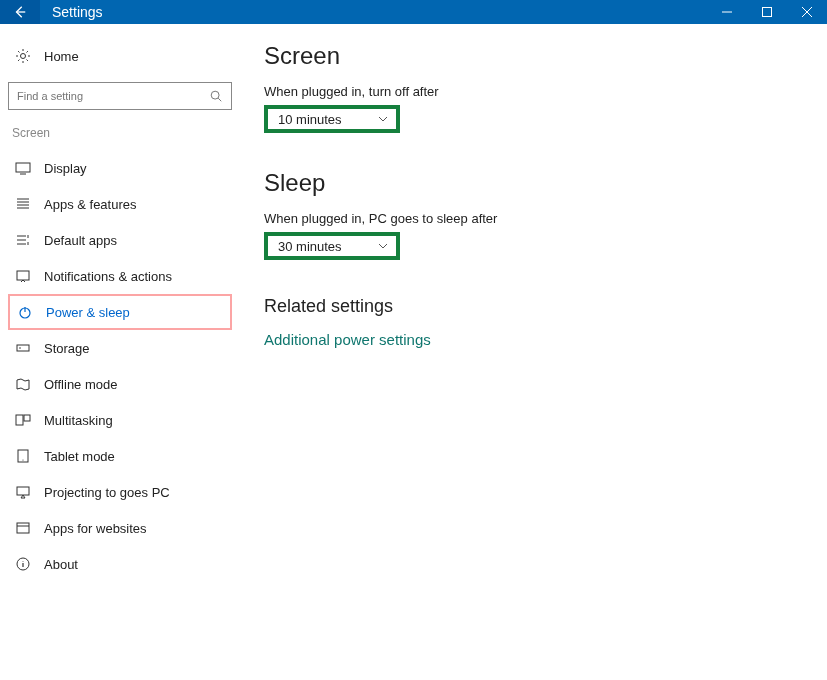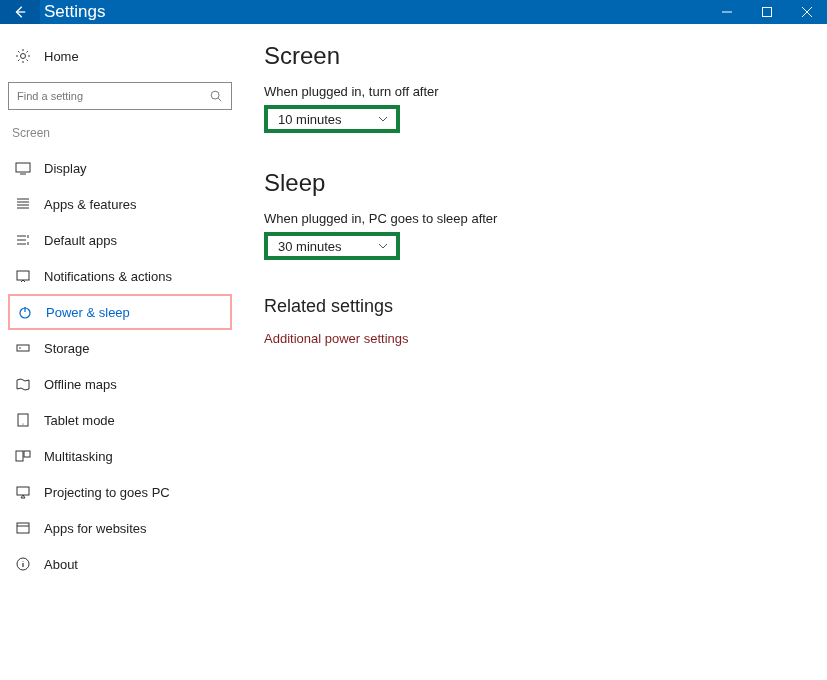--- a/index.html
+++ b/index.html
@@ -13,22 +13,22 @@
     align-items: center;
     color: #fff;
   }
   .titlebar .back {
     width: 40px; height: 24px;
     display: flex; align-items: center; justify-content: center;
     background: #0058a0;
     cursor: pointer;
   }
   .titlebar .title {
-    font-size: 17px;
-    margin-left: 4px;
+    font-size: 14px;
+    margin-left: 12px;
     flex: 1;
   }
   .titlebar .winbtn {
     width: 40px; height: 24px;
     display: flex; align-items: center; justify-content: center;
     cursor: pointer;
   }
   .titlebar svg { stroke: #fff; }
 
   .body {
@@ -124,22 +124,22 @@
     top: 50%;
     transform: translateY(-50%);
   }
   .related-heading {
     font-size: 18px;
     font-weight: 400;
     color: #222;
     margin-bottom: 14px;
   }
   .link {
-    font-size: 13px;
-    color: #7f1d1d;
+    font-size: 15px;
+    color: #0f766e;
     cursor: pointer;
   }
   svg { display: block; }
 </style>
 </head>
 <body>
 
 <div class="titlebar">
   <div class="back">
     <svg width="14" height="14" viewBox="0 0 16 16" fill="none">
@@ -248,41 +248,41 @@
       </span>
       <span>Storage</span>
     </div>
 
     <div class="side-item">
       <span class="icon">
         <svg width="16" height="16" viewBox="0 0 16 16" fill="none">
             <path d="M2 4l4-1 4 2 4-1v9l-4 1-4-2-4 1z" stroke="#333" fill="none"></path>
           </svg>
       </span>
-      <span>Offline maps</span>
+      <span>Offline mode</span>
+    </div>
+
+    <div class="side-item">
+      <span class="icon">
+        <svg width="16" height="16" viewBox="0 0 16 16" fill="none">
+            <rect x="1" y="3" width="7" height="10" stroke="#333"></rect>
+            <rect x="9" y="3" width="6" height="6" stroke="#333"></rect>
+          </svg>
+      </span>
+      <span>Multitasking</span>
     </div>
 
     <div class="side-item">
       <span class="icon">
         <svg width="16" height="16" viewBox="0 0 16 16" fill="none">
             <rect x="3" y="2" width="10" height="12" stroke="#333"></rect>
             <circle cx="8" cy="12" r="0.6" fill="#333"></circle>
           </svg>
       </span>
       <span>Tablet mode</span>
-    </div>
-
-    <div class="side-item">
-      <span class="icon">
-        <svg width="16" height="16" viewBox="0 0 16 16" fill="none">
-            <rect x="1" y="3" width="7" height="10" stroke="#333"></rect>
-            <rect x="9" y="3" width="6" height="6" stroke="#333"></rect>
-          </svg>
-      </span>
-      <span>Multitasking</span>
     </div>
 
     <div class="side-item">
       <span class="icon">
         <svg width="16" height="16" viewBox="0 0 16 16" fill="none">
             <rect x="2" y="3" width="12" height="8" stroke="#333"></rect>
             <path d="M8 11l-2 3h4z" stroke="#333" fill="none"></path>
           </svg>
       </span>
       <span>Projecting to goes PC</span>

